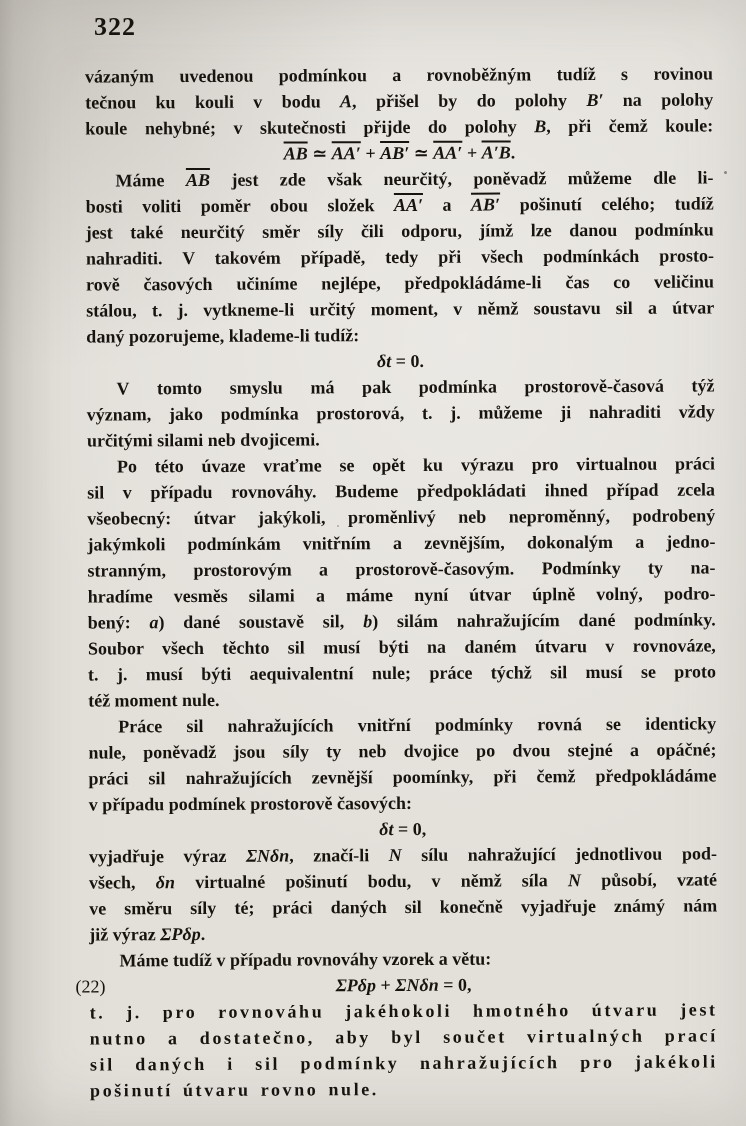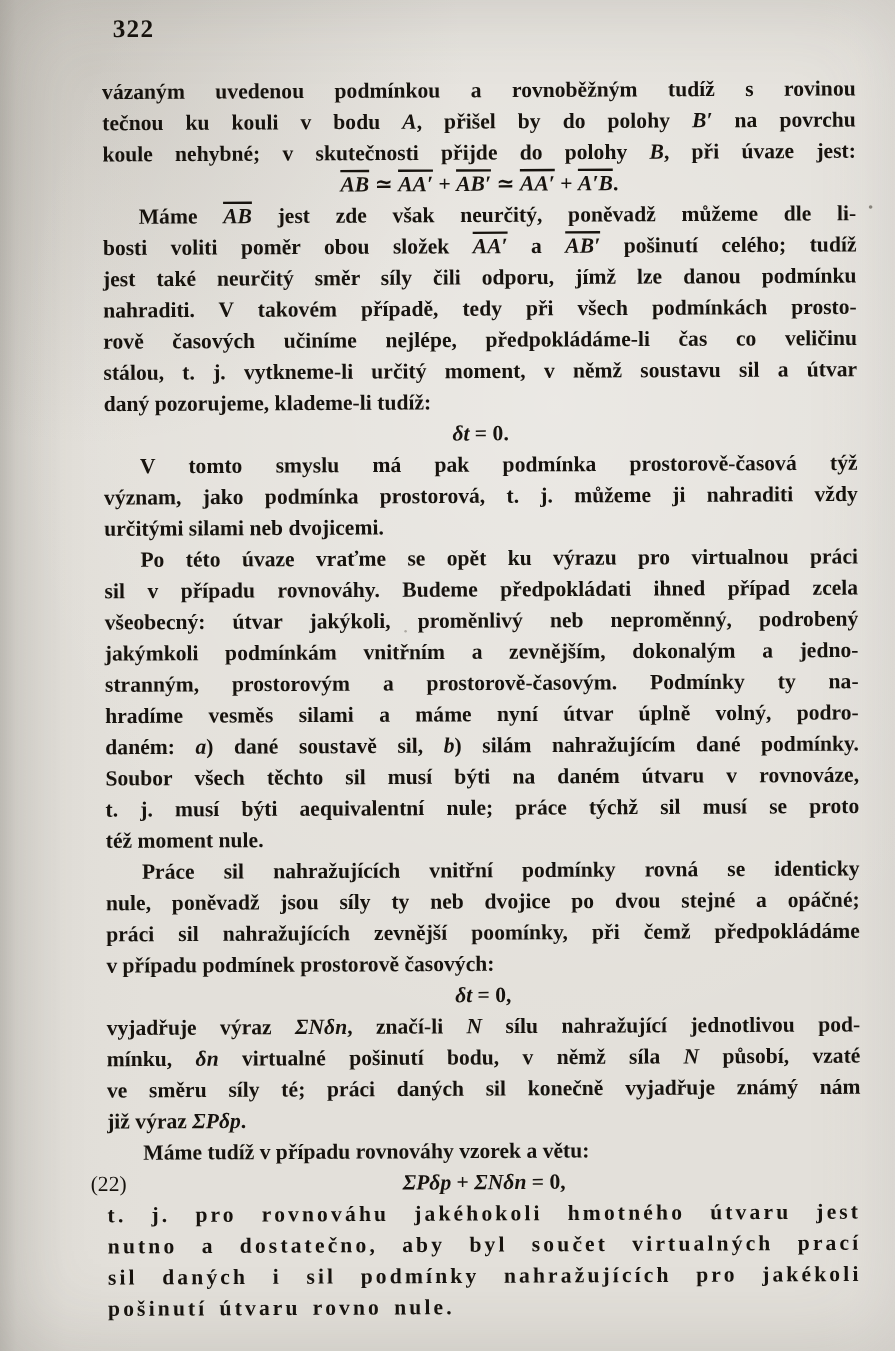--- a/index.html
+++ b/index.html
@@ -12,21 +12,21 @@
     background-image:
       radial-gradient(95% 75% at 62% 30%, rgba(255,255,255,.28), rgba(255,255,255,0) 65%),
       radial-gradient(60% 40% at 10% 5%, rgba(110,104,94,.18), rgba(110,104,94,0) 70%),
       linear-gradient(90deg, #c9c6c0 0px, #d8d5cf 14px, #e1ded8 55px, #e3e0da 120px, #e3e0da 92%, #e9e6e1 100%);
     box-shadow: inset 0 0 70px rgba(92,86,76,.22);
     font-family:"Liberation Serif","DejaVu Serif",serif;
     color:#17130e;
   }
   .pagenum{
     position:absolute;left:94px;top:12px;
-    font-size:21px;font-weight:700;letter-spacing:1px;
+    font-size:26px;font-weight:700;letter-spacing:1px;
   }
   .content{
     position:absolute;left:85px;top:62px;width:628px;
     font-size:18px;font-weight:700;
     transform:rotate(-0.28deg);
     transform-origin:50% 0;
   }
   .line{
     line-height:26px;height:26px;
     text-align:justify;text-align-last:justify;
@@ -49,22 +49,22 @@
   .speck.s2{left:337px;top:525px;width:2px;height:2px;background:rgba(62,56,48,.35);}
 </style>
 </head>
 <body>
 
 <div class="page">
   <div class="pagenum">322</div>
   <div class="content">
       <div class="para">
         <div class="line"><span>vázaným uvedenou podmínkou a rovnoběžným tudíž s rovinou</span></div>
-        <div class="line"><span>tečnou ku kouli v bodu </span><span class="r-i">A</span><span>, přišel by do polohy </span><span class="r-i">B′</span><span> na povrchu</span></div>
-        <div class="line"><span>koule nehybné; v skutečnosti přijde do polohy </span><span class="r-i">B</span><span>, při úvaze jest:</span></div>
+        <div class="line"><span>tečnou ku kouli v bodu </span><span class="r-i">A</span><span>, přišel by do polohy </span><span class="r-i">B′</span><span> na polohy</span></div>
+        <div class="line"><span>koule nehybné; v skutečnosti přijde do polohy </span><span class="r-i">B</span><span>, při čemž koule:</span></div>
       </div>
       <div class="formula-line"><span><span class="r-ol">AB</span><span> ≃ </span><span class="r-ol">AA′</span><span> + </span><span class="r-ol">AB′</span><span> ≃ </span><span class="r-ol">AA′</span><span> + </span><span class="r-ol">A′B</span><span>.</span></span></div>
       <div class="para indent">
         <div class="line"><span>Máme </span><span class="r-ol">AB</span><span> jest zde však neurčitý, poněvadž můžeme dle li-</span></div>
         <div class="line"><span>bosti voliti poměr obou složek </span><span class="r-ol">AA′</span><span> a </span><span class="r-ol">AB′</span><span> pošinutí celého; tudíž</span></div>
         <div class="line"><span>jest také neurčitý směr síly čili odporu, jímž lze danou podmínku</span></div>
         <div class="line"><span>nahraditi. V takovém případě, tedy při všech podmínkách prosto-</span></div>
         <div class="line"><span>rově časových učiníme nejlépe, předpokládáme-li čas co veličinu</span></div>
         <div class="line"><span>stálou, t. j. vytkneme-li určitý moment, v němž soustavu sil a útvar</span></div>
         <div class="line last"><span>daný pozorujeme, klademe-li tudíž:</span></div>
@@ -75,35 +75,35 @@
         <div class="line"><span>význam, jako podmínka prostorová, t. j. můžeme ji nahraditi vždy</span></div>
         <div class="line last"><span>určitými silami neb dvojicemi.</span></div>
       </div>
       <div class="para indent">
         <div class="line"><span>Po této úvaze vraťme se opět ku výrazu pro virtualnou práci</span></div>
         <div class="line"><span>sil v případu rovnováhy. Budeme předpokládati ihned případ zcela</span></div>
         <div class="line"><span>všeobecný: útvar jakýkoli, proměnlivý neb neproměnný, podrobený</span></div>
         <div class="line"><span>jakýmkoli podmínkám vnitřním a zevnějším, dokonalým a jedno-</span></div>
         <div class="line"><span>stranným, prostorovým a prostorově-časovým. Podmínky ty na-</span></div>
         <div class="line"><span>hradíme vesměs silami a máme nyní útvar úplně volný, podro-</span></div>
-        <div class="line"><span>daném: </span><span class="r-i">a</span><span>) dané soustavě sil, </span><span class="r-i">b</span><span>) silám nahražujícím dané podmínky.</span></div>
+        <div class="line"><span>bený: </span><span class="r-i">a</span><span>) dané soustavě sil, </span><span class="r-i">b</span><span>) silám nahražujícím dané podmínky.</span></div>
         <div class="line"><span>Soubor všech těchto sil musí býti na daném útvaru v rovnováze,</span></div>
         <div class="line"><span>t. j. musí býti aequivalentní nule; práce týchž sil musí se proto</span></div>
         <div class="line last"><span>též moment nule.</span></div>
       </div>
       <div class="para indent">
         <div class="line"><span>Práce sil nahražujících vnitřní podmínky rovná se identicky</span></div>
         <div class="line"><span>nule, poněvadž jsou síly ty neb dvojice po dvou stejné a opáčné;</span></div>
         <div class="line"><span>práci sil nahražujících zevnější poomínky, při čemž předpokládáme</span></div>
         <div class="line last"><span>v případu podmínek prostorově časových:</span></div>
       </div>
       <div class="formula-line"><span><span class="r-i">δt</span><span> = 0,</span></span></div>
       <div class="para">
         <div class="line"><span>vyjadřuje výraz </span><span class="r-bi">Σ</span><span class="r-i">Nδn</span><span>, značí-li </span><span class="r-i">N</span><span> sílu nahražující jednotlivou pod-</span></div>
-        <div class="line"><span>mínku, </span><span class="r-i">δn</span><span> virtualné pošinutí bodu, v němž síla </span><span class="r-i">N</span><span> působí, vzaté</span></div>
+        <div class="line"><span>všech, </span><span class="r-i">δn</span><span> virtualné pošinutí bodu, v němž síla </span><span class="r-i">N</span><span> působí, vzaté</span></div>
         <div class="line"><span>ve směru síly té; práci daných sil konečně vyjadřuje známý nám</span></div>
         <div class="line last"><span>již výraz </span><span class="r-bi">Σ</span><span class="r-i">Pδp</span><span>.</span></div>
       </div>
       <div class="para indent">
         <div class="line last"><span>Máme tudíž v případu rovnováhy vzorek a větu:</span></div>
       </div>
       <div class="formula-line"><span class="eqnum">(22)</span><span><span class="r-bi">Σ</span><span class="r-i">Pδp</span><span> + </span><span class="r-bi">Σ</span><span class="r-i">Nδn</span><span> = 0,</span></span></div>
       <div class="para spaced">
         <div class="line"><span>t. j. pro rovnováhu jakéhokoli hmotného útvaru jest</span></div>
         <div class="line"><span>nutno a dostatečno, aby byl součet virtualných prací</span></div>

